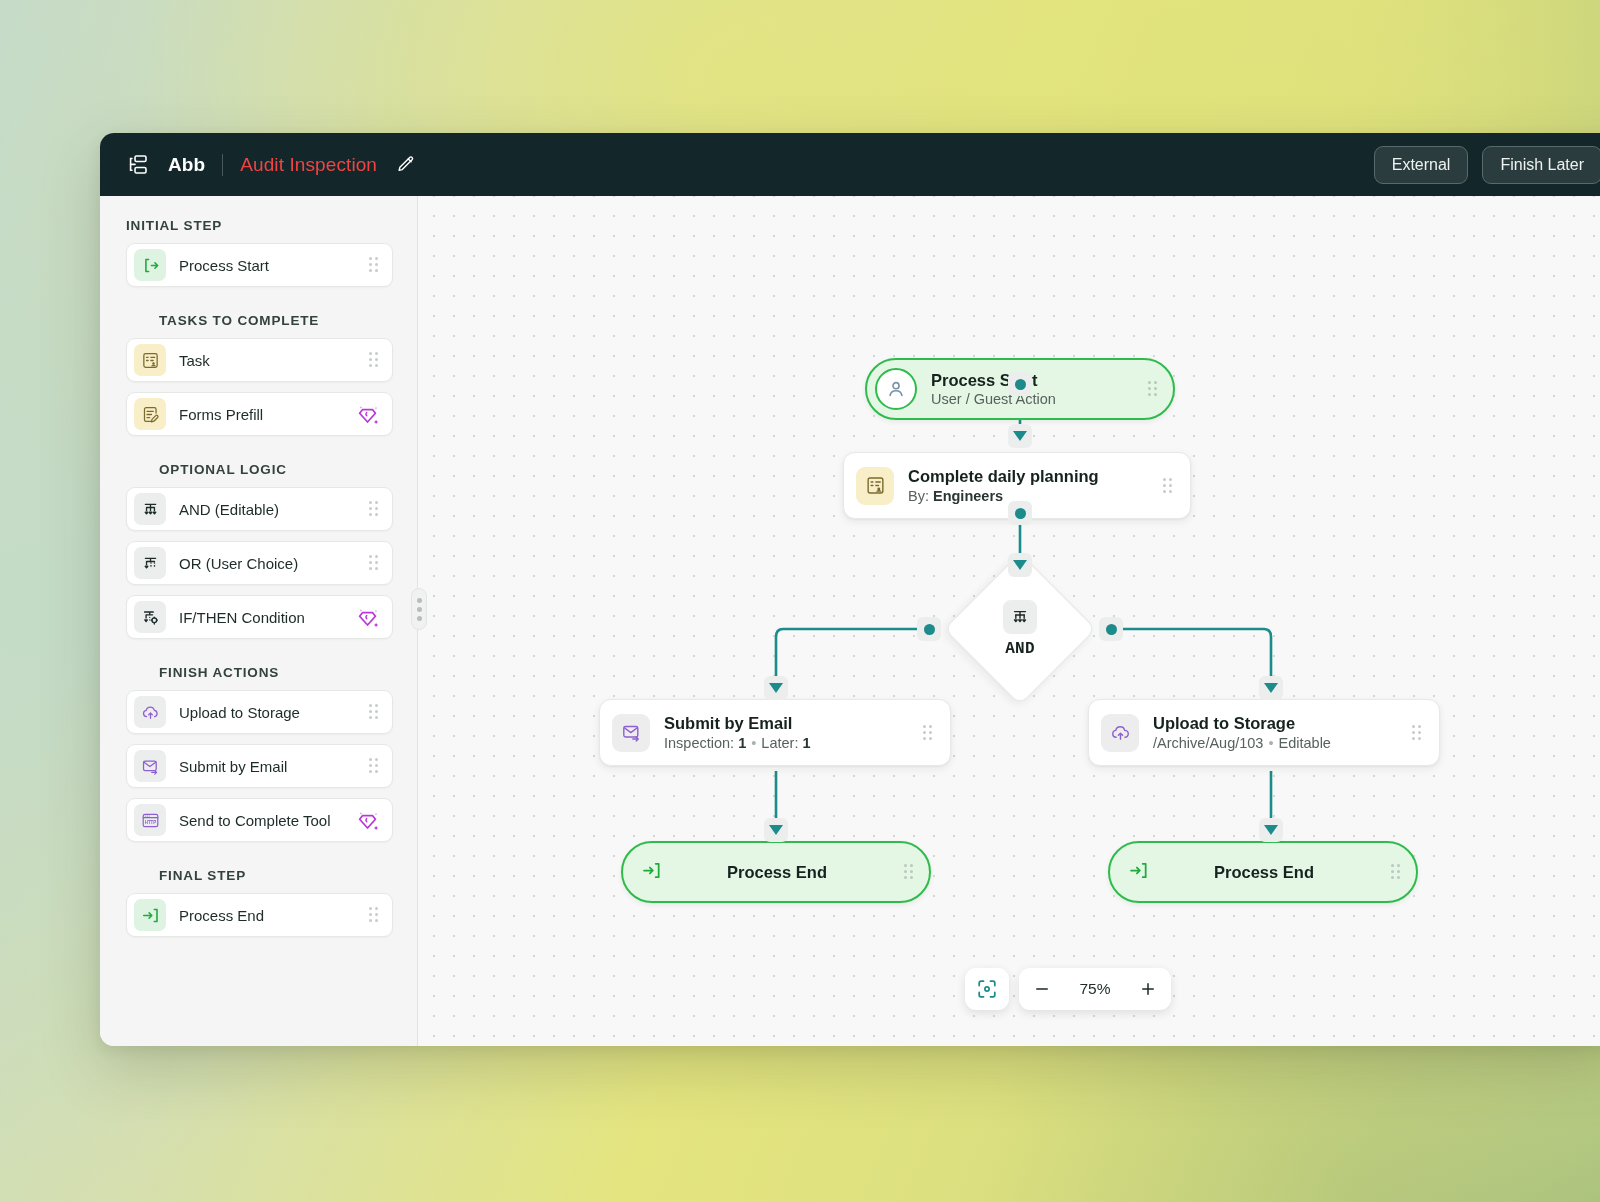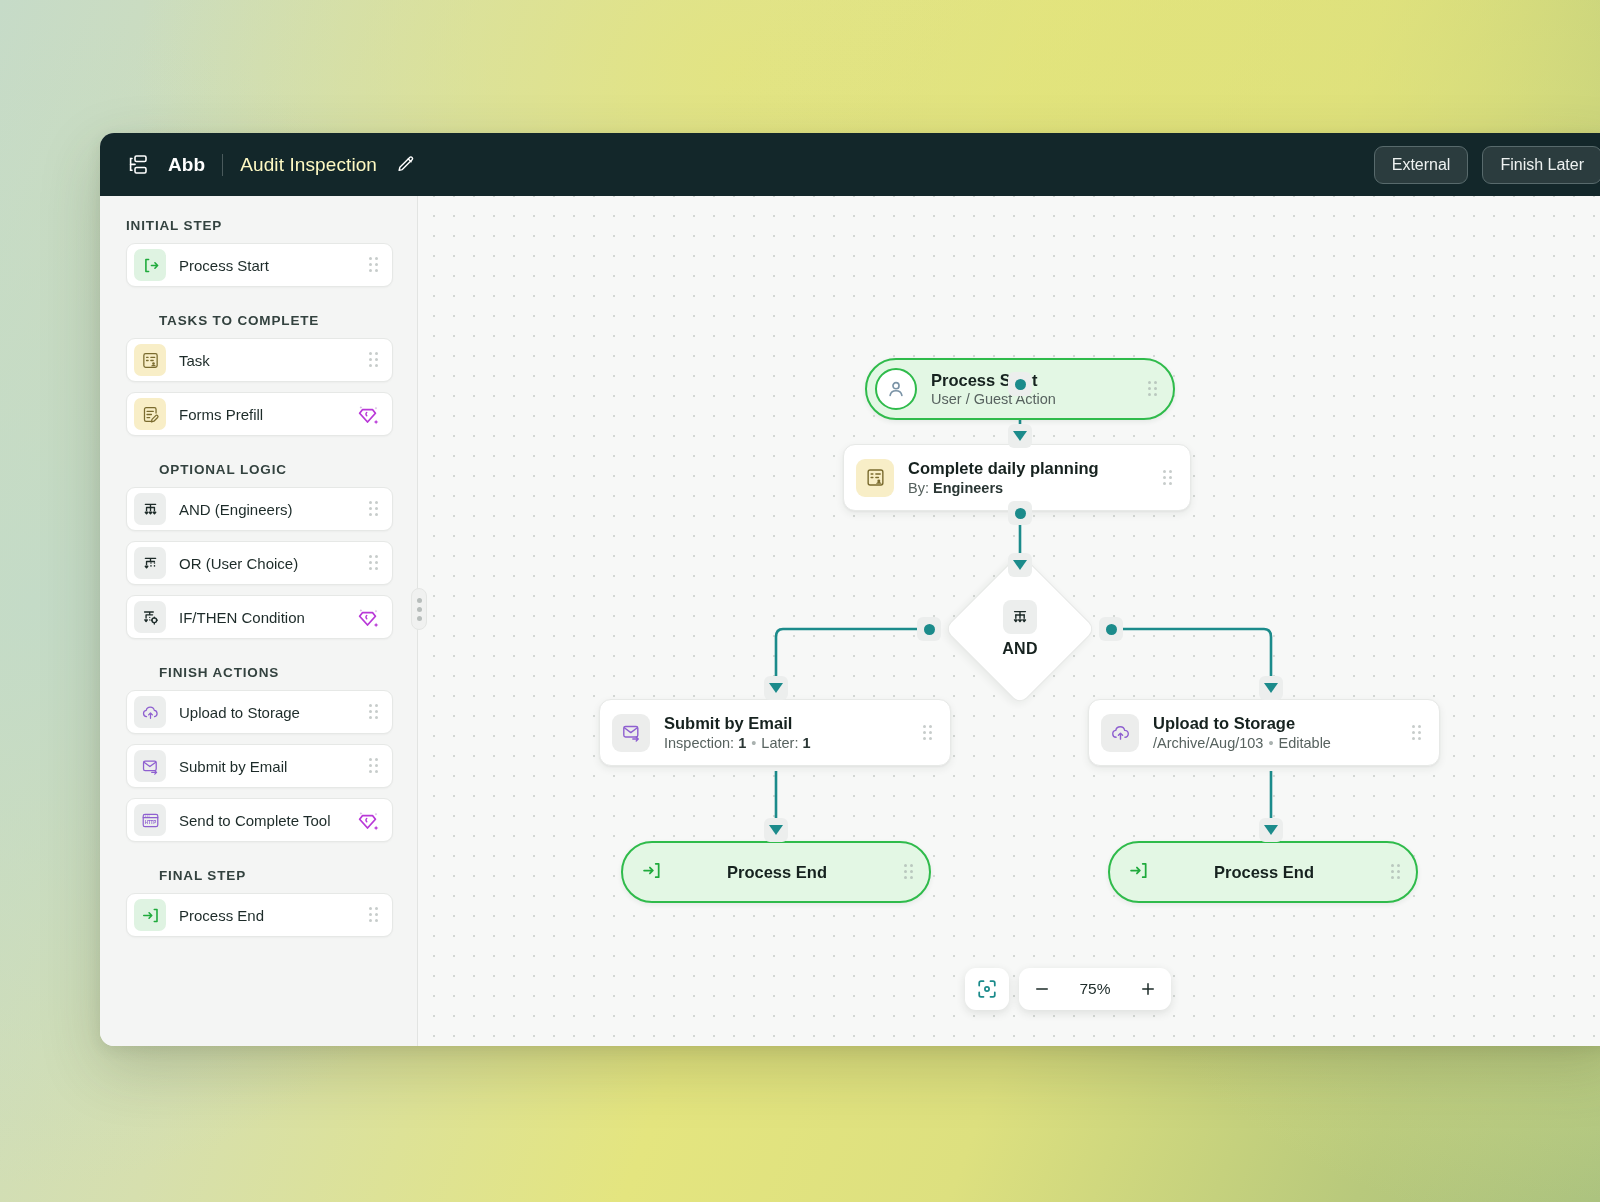--- a/index.html
+++ b/index.html
@@ -37,21 +37,21 @@
     align-items: center;
     padding: 0 0 0 24px;
     position: relative;
   }
   .hdr-logo { width: 28px; height: 28px; display:flex; align-items:center; justify-content:center; }
   .hdr-brand {
     color: #ffffff; font-size: 19px; font-weight: 700;
     margin-left: 16px; letter-spacing: .1px;
   }
   .hdr-div { width:1px; height:22px; background:#4a5a5c; margin: 0 17px; }
-  .hdr-title { color:#fef9c3; font-size:19px; font-weight:500; letter-spacing:.1px; }
+  .hdr-title { color:#ef4444; font-size:19px; font-weight:500; letter-spacing:.1px; }
   .hdr-edit { margin-left: 16px; width: 24px; height: 24px; display:flex; align-items:center; justify-content:center; cursor:pointer; }
   .hdr-actions { position:absolute; right: 0px; top: 0; height:63px; display:flex; align-items:center; gap: 14px; padding-right: 18px; }
   .hdr-btn {
     border: 1px solid #586a6c;
     background: #2b3c3e;
     color: #eef2f1;
     font-size: 16px;
     border-radius: 9px;
     padding: 9px 17px;
     font-family: "Liberation Sans", sans-serif;
@@ -176,21 +176,21 @@
   }
   .diamond-inner {
     position:absolute; z-index:4;
     display:flex; flex-direction:column; align-items:center; justify-content:center;
     pointer-events:none;
   }
   .diamond-inner .bx {
     width: 34px; height: 34px; border-radius: 8px; background: #eceeed;
     display:flex; align-items:center; justify-content:center;
   }
-  .diamond-inner .lbl { margin-top: 6px; font-size: 16px; font-weight: 600; color: #16221f; letter-spacing:.3px; }
+  .diamond-inner .lbl { margin-top: 6px; font-size: 16px; font-weight: 600; color: #16221f; letter-spacing:.3px;font-family:Liberation Mono, monospace; }
 
   .port {
     position:absolute; z-index:5;
     width: 24px; height: 24px; border-radius: 6px; background: #eceeed;
     display:flex; align-items:center; justify-content:center;
   }
   .port .dot { width: 11px; height: 11px; border-radius: 50%; background: #1b8b8b; }
   .port.arrow .dot { width:0; height:0; border-radius:0; background:transparent;
     border-left: 7px solid transparent; border-right: 7px solid transparent; border-top: 10px solid #1b8b8b; }
 
@@ -302,21 +302,21 @@
         <div class="sec-label gap">OPTIONAL LOGIC</div>
         <div class="pal-item">
           <span class="pal-ico grey">
             <svg width="19" height="19" viewBox="0 0 24 24" fill="none" stroke="#1d2b29" stroke-width="1.7" stroke-linecap="round" stroke-linejoin="round">
               <path d="M5.5 5.5h13M12 5.5v4M7 9.5h10M7 9.5v4M17 9.5v4M12 9.5v4"></path>
               <path d="M7 17.5l-1.6-2h3.2z" fill="#1d2b29"></path>
               <path d="M12 17.5l-1.6-2h3.2z" fill="#1d2b29"></path>
               <path d="M17 17.5l-1.6-2h3.2z" fill="#1d2b29"></path>
             </svg>
           </span>
-          <span class="pal-txt">AND (Engineers)</span>
+          <span class="pal-txt">AND (Editable)</span>
           <span class="grip">
             <i></i>
             <i></i>
             <i></i>
             <i></i>
             <i></i>
             <i></i>
           </span>
         </div>
         <div class="pal-item">
@@ -483,21 +483,21 @@
             <i></i>
           </span>
       </div>
       <span class="port" style="left:590px; top:176px;">
           <span class="dot"></span>
         </span>
       <span class="port arrow" style="left:590px; top:228px;">
           <span class="dot"></span>
         </span>
 
-      <div class="node n-card" style="left:425px; top:248px; width:348px; height:67px; padding:0 13px 0 12px;">
+      <div class="node n-card" style="left:425px; top:256px; width:348px; height:67px; padding:0 13px 0 12px;">
         <span class="n-ico-sq yellow">
           <svg width="21" height="21" viewBox="0 0 24 24" fill="none" stroke="#7a6b2e" stroke-width="1.6" stroke-linecap="round">
             <rect x="3.6" y="3.4" width="16.8" height="17.2" rx="2.2"></rect>
             <path d="M7 8h2M7 12h2M12.4 8h5M12.4 12h3"></path>
             <circle cx="15.8" cy="16" r="1.7" fill="#7a6b2e" stroke="none"></circle>
             <path d="M12.6 19.2c.5-1.5 1.8-2.1 3.2-2.1s2.7.6 3.2 2.1" fill="#7a6b2e" stroke="none"></path>
           </svg>
         </span>
         <span class="n-body">
           <span class="n-title">Complete daily planning</span><br>

